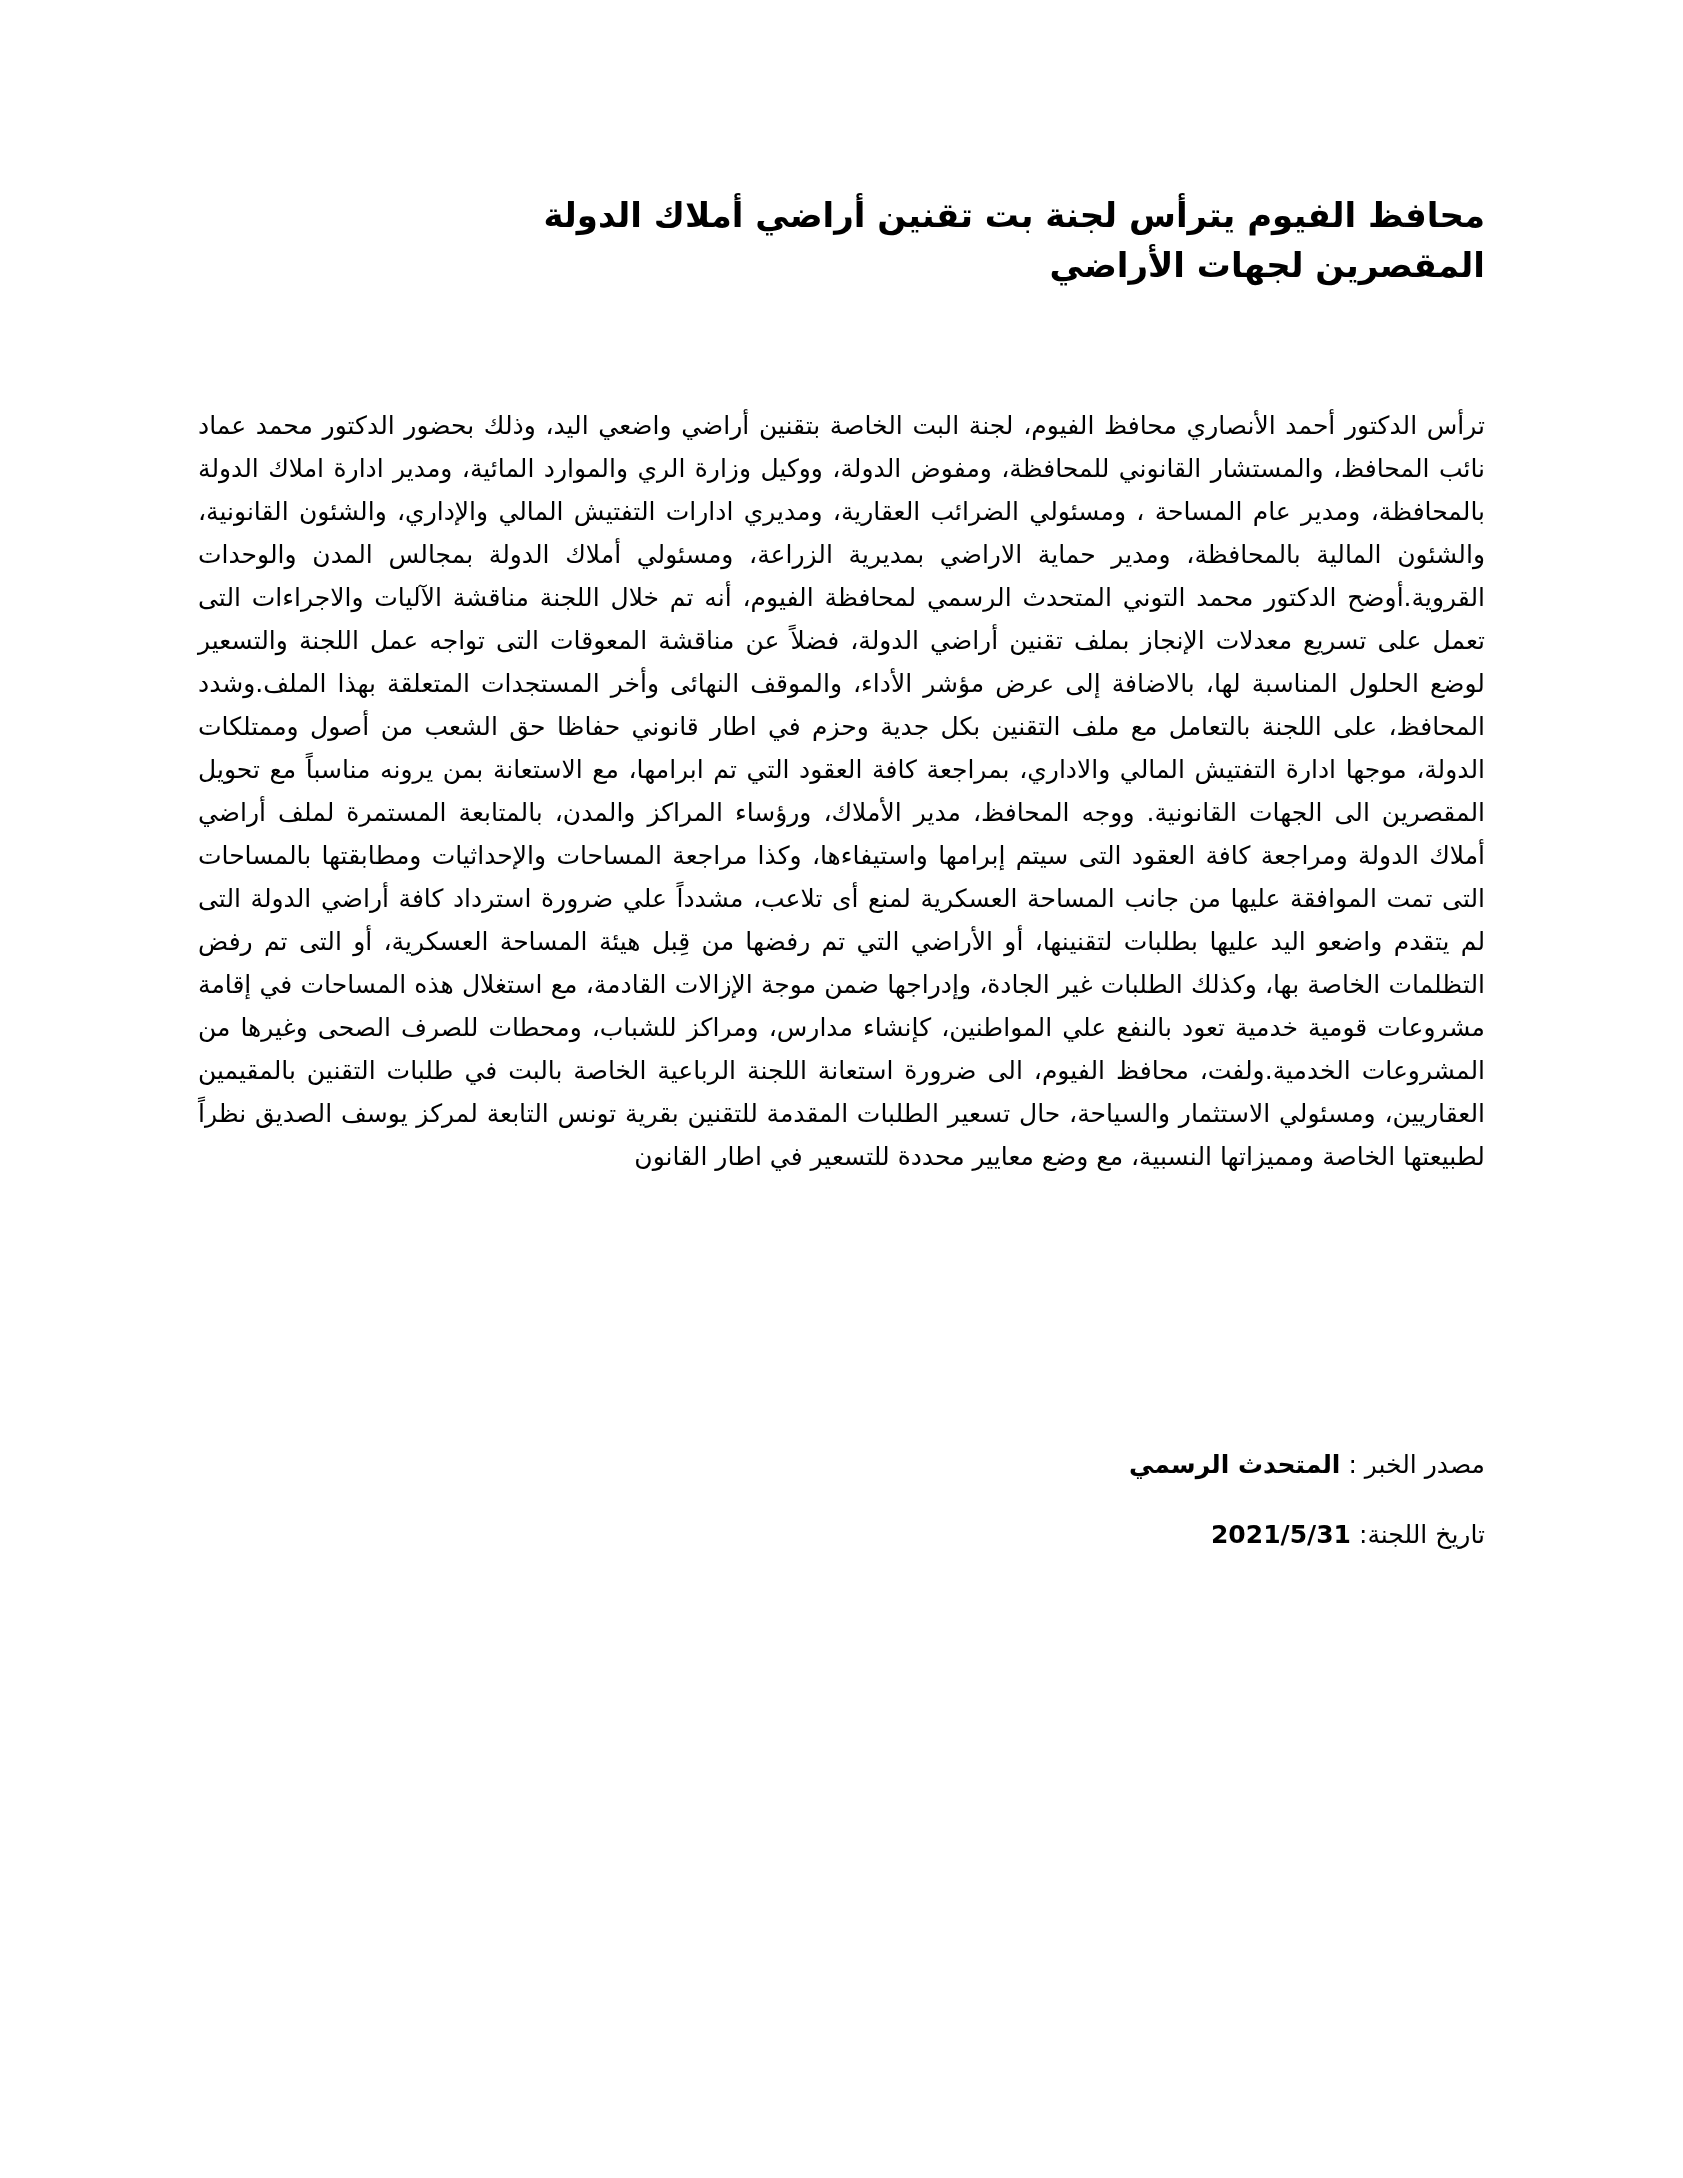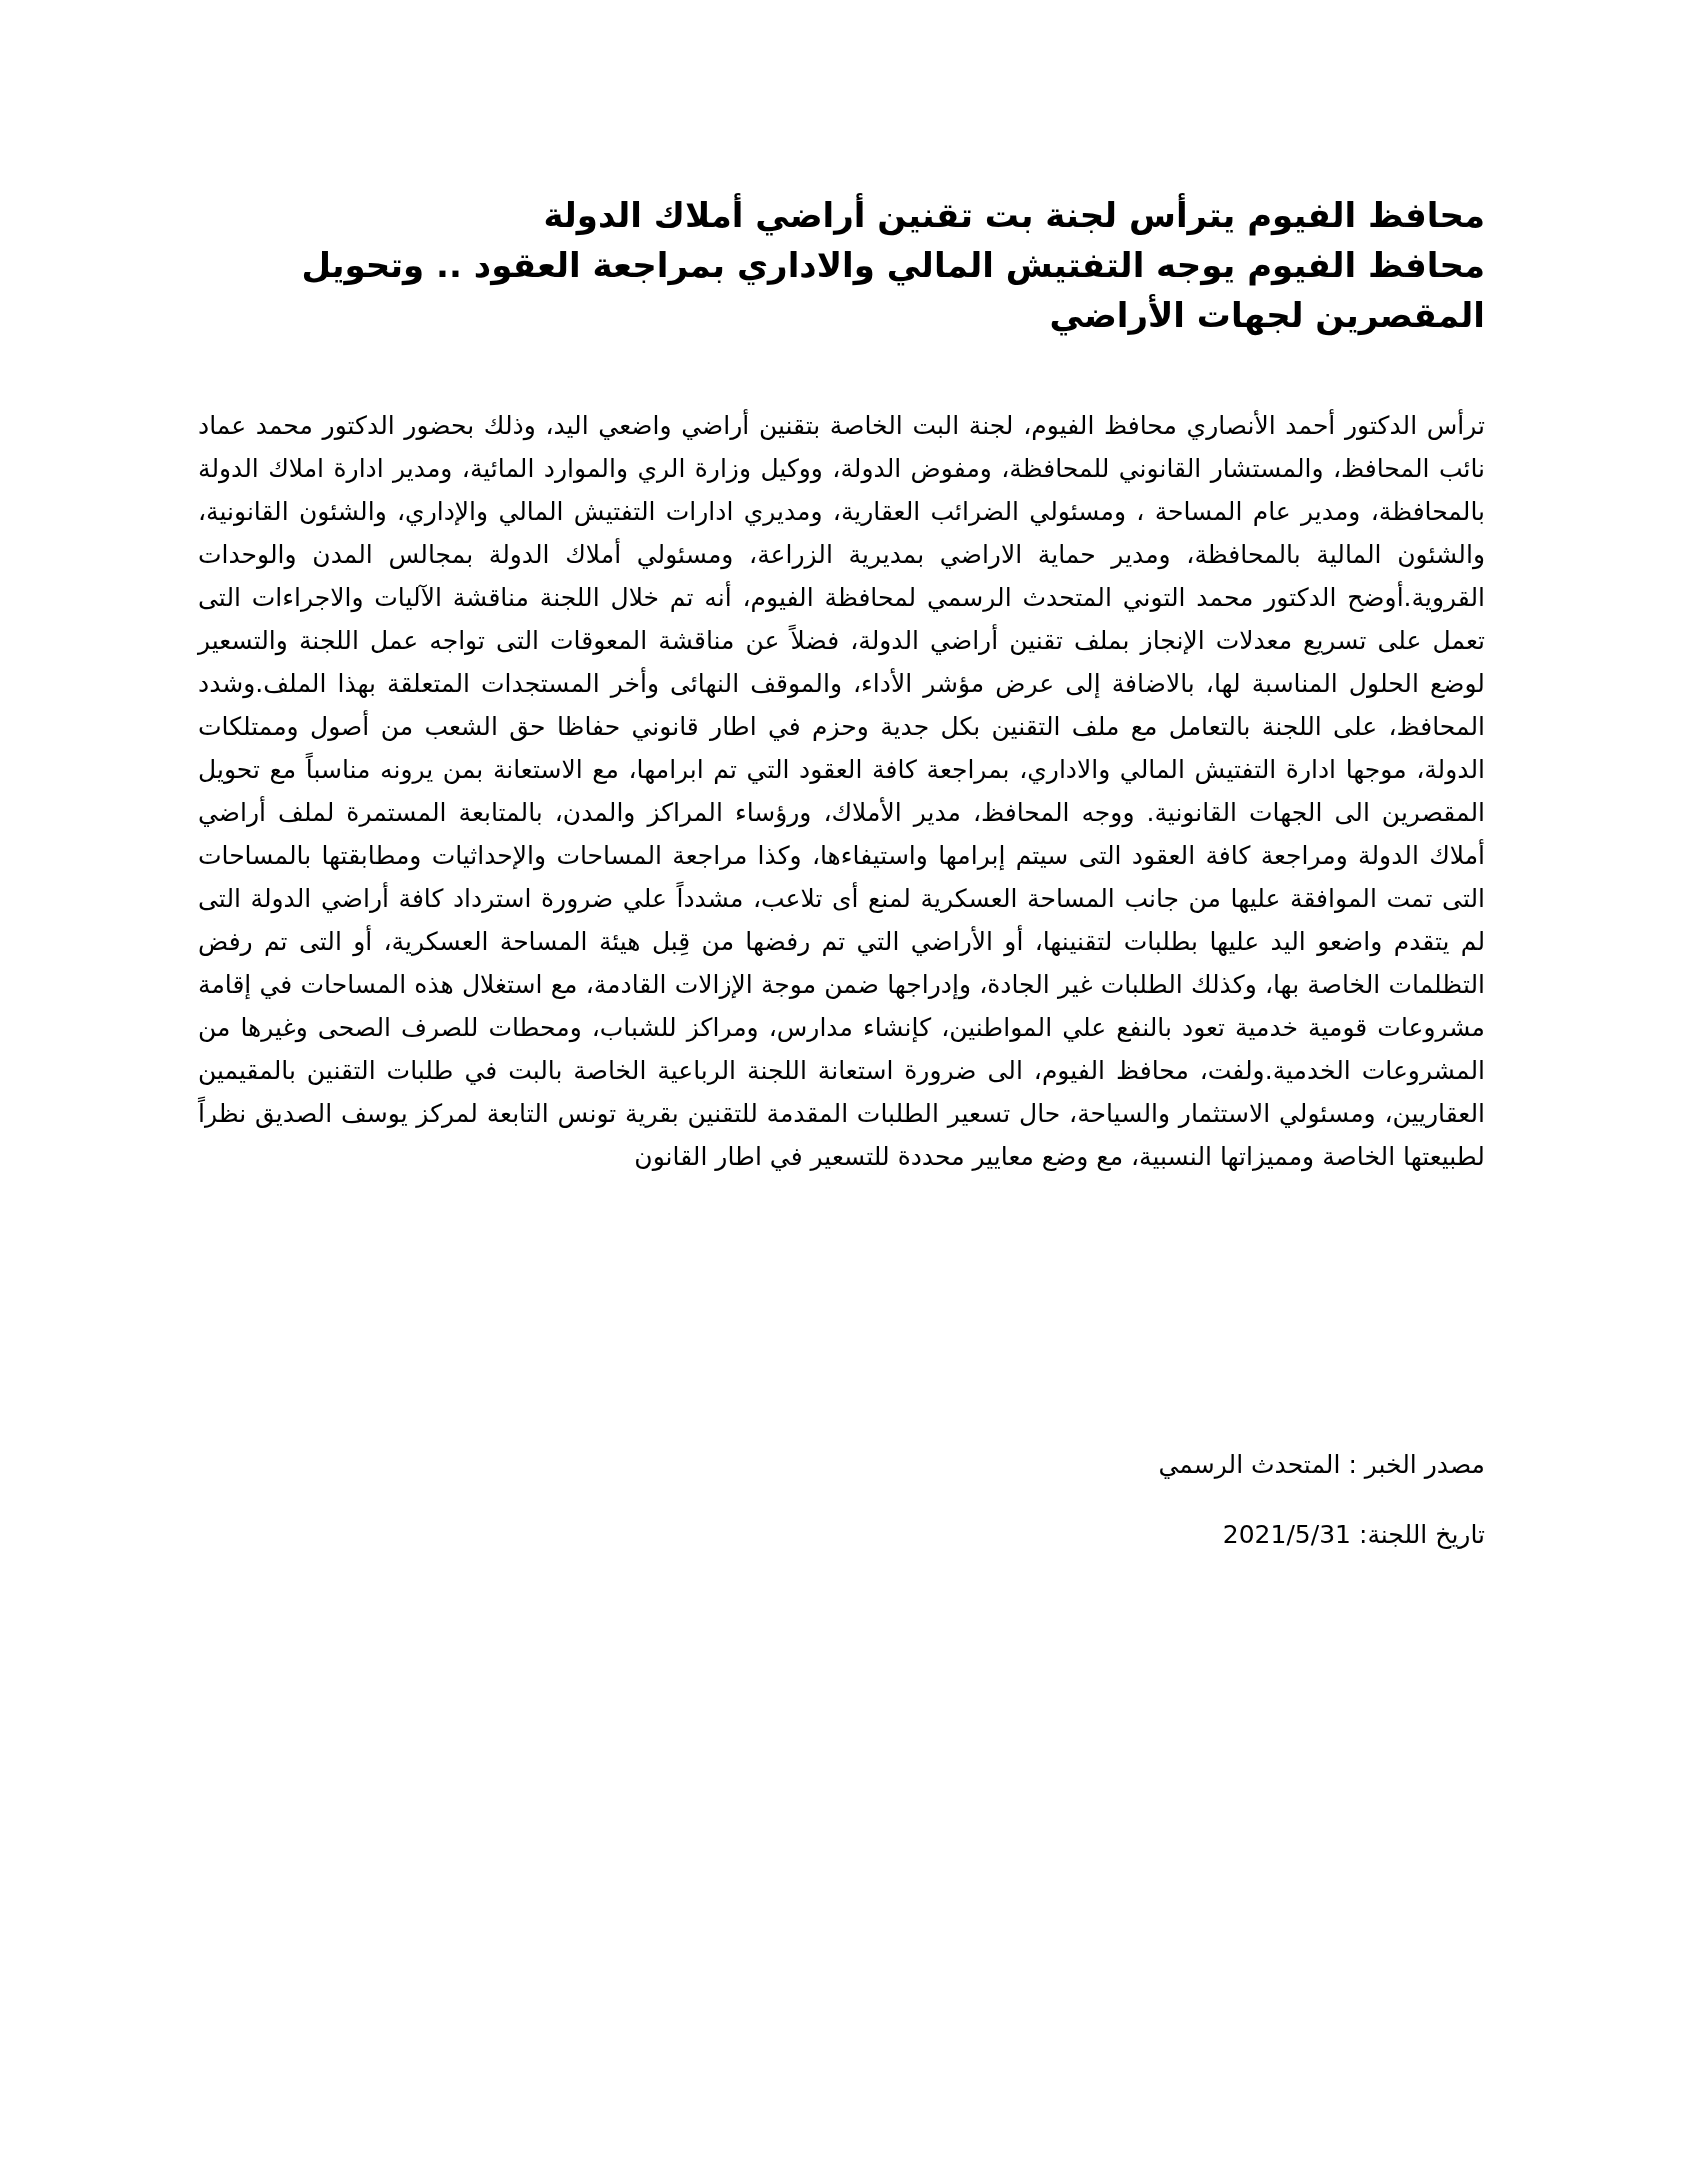--- a/index.html
+++ b/index.html
@@ -57,30 +57,29 @@
       right: 198px;
       direction: rtl;
       text-align: right;
       font-family: "DejaVu Sans", "Liberation Sans", sans-serif;
       font-size: 25px;
       line-height: 40px;
       white-space: nowrap;
     }
     .meta.source { top: 1445px; }
     .meta.date { top: 1515px; }
-    .meta .value { unicode-bidi: isolate; }
+    .meta .value { unicode-bidi: isolate; font-weight: bold; }
   </style>
 </head>
 <body>
 
 <div class="page">
 
   <h1 class="headline">
     <span class="hl-line">محافظ الفيوم يترأس لجنة بت تقنين أراضي أملاك الدولة</span>
-    <span class="hl-line">محافظ الفيوم يوجه التفتيش المالي والاداري بمراجعة العقود .. وتحويل</span>
     <span class="hl-line">المقصرين لجهات الأراضي</span>
   </h1>
 
   <p class="body-text">ترأس الدكتور أحمد الأنصاري محافظ الفيوم، لجنة البت الخاصة بتقنين أراضي واضعي اليد، وذلك بحضور الدكتور محمد عماد نائب المحافظ، والمستشار القانوني للمحافظة، ومفوض الدولة، ووكيل وزارة الري والموارد المائية، ومدير ادارة املاك الدولة بالمحافظة، ومدير عام المساحة ، ومسئولي الضرائب العقارية، ومديري ادارات التفتيش المالي والإداري، والشئون القانونية، والشئون المالية بالمحافظة، ومدير حماية الاراضي بمديرية الزراعة، ومسئولي أملاك الدولة بمجالس المدن والوحدات القروية.أوضح الدكتور محمد التوني المتحدث الرسمي لمحافظة الفيوم، أنه تم خلال اللجنة مناقشة الآليات والاجراءات التى تعمل على تسريع معدلات الإنجاز بملف تقنين أراضي الدولة، فضلاً عن مناقشة المعوقات التى تواجه عمل اللجنة والتسعير لوضع الحلول المناسبة لها، بالاضافة إلى عرض مؤشر الأداء، والموقف النهائى وأخر المستجدات المتعلقة بهذا الملف.وشدد المحافظ، على اللجنة بالتعامل مع ملف التقنين بكل جدية وحزم في اطار قانوني حفاظا حق الشعب من أصول وممتلكات الدولة، موجها ادارة التفتيش المالي والاداري، بمراجعة كافة العقود التي تم ابرامها، مع الاستعانة بمن يرونه مناسباً مع تحويل المقصرين الى الجهات القانونية. ووجه المحافظ، مدير الأملاك، ورؤساء المراكز والمدن، بالمتابعة المستمرة لملف أراضي أملاك الدولة ومراجعة كافة العقود التى سيتم إبرامها واستيفاءها، وكذا مراجعة المساحات والإحداثيات ومطابقتها بالمساحات التى تمت الموافقة عليها من جانب المساحة العسكرية لمنع أى تلاعب، مشدداً علي ضرورة استرداد كافة أراضي الدولة التى لم يتقدم واضعو اليد عليها بطلبات لتقنينها، أو الأراضي التي تم رفضها من قِبل هيئة المساحة العسكرية، أو التى تم رفض التظلمات الخاصة بها، وكذلك الطلبات غير الجادة، وإدراجها ضمن موجة الإزالات القادمة، مع استغلال هذه المساحات في إقامة مشروعات قومية خدمية تعود بالنفع علي المواطنين، كإنشاء مدارس، ومراكز للشباب، ومحطات للصرف الصحى وغيرها من المشروعات الخدمية.ولفت، محافظ الفيوم، الى ضرورة استعانة اللجنة الرباعية الخاصة بالبت في طلبات التقنين بالمقيمين العقاريين، ومسئولي الاستثمار والسياحة، حال تسعير الطلبات المقدمة للتقنين بقرية تونس التابعة لمركز يوسف الصديق نظراً لطبيعتها الخاصة ومميزاتها النسبية، مع وضع معايير محددة للتسعير في اطار القانون</p>
 
   <div class="meta source">
     <span>مصدر الخبر :</span>
     <span class="value">المتحدث الرسمي</span>
   </div>
 

